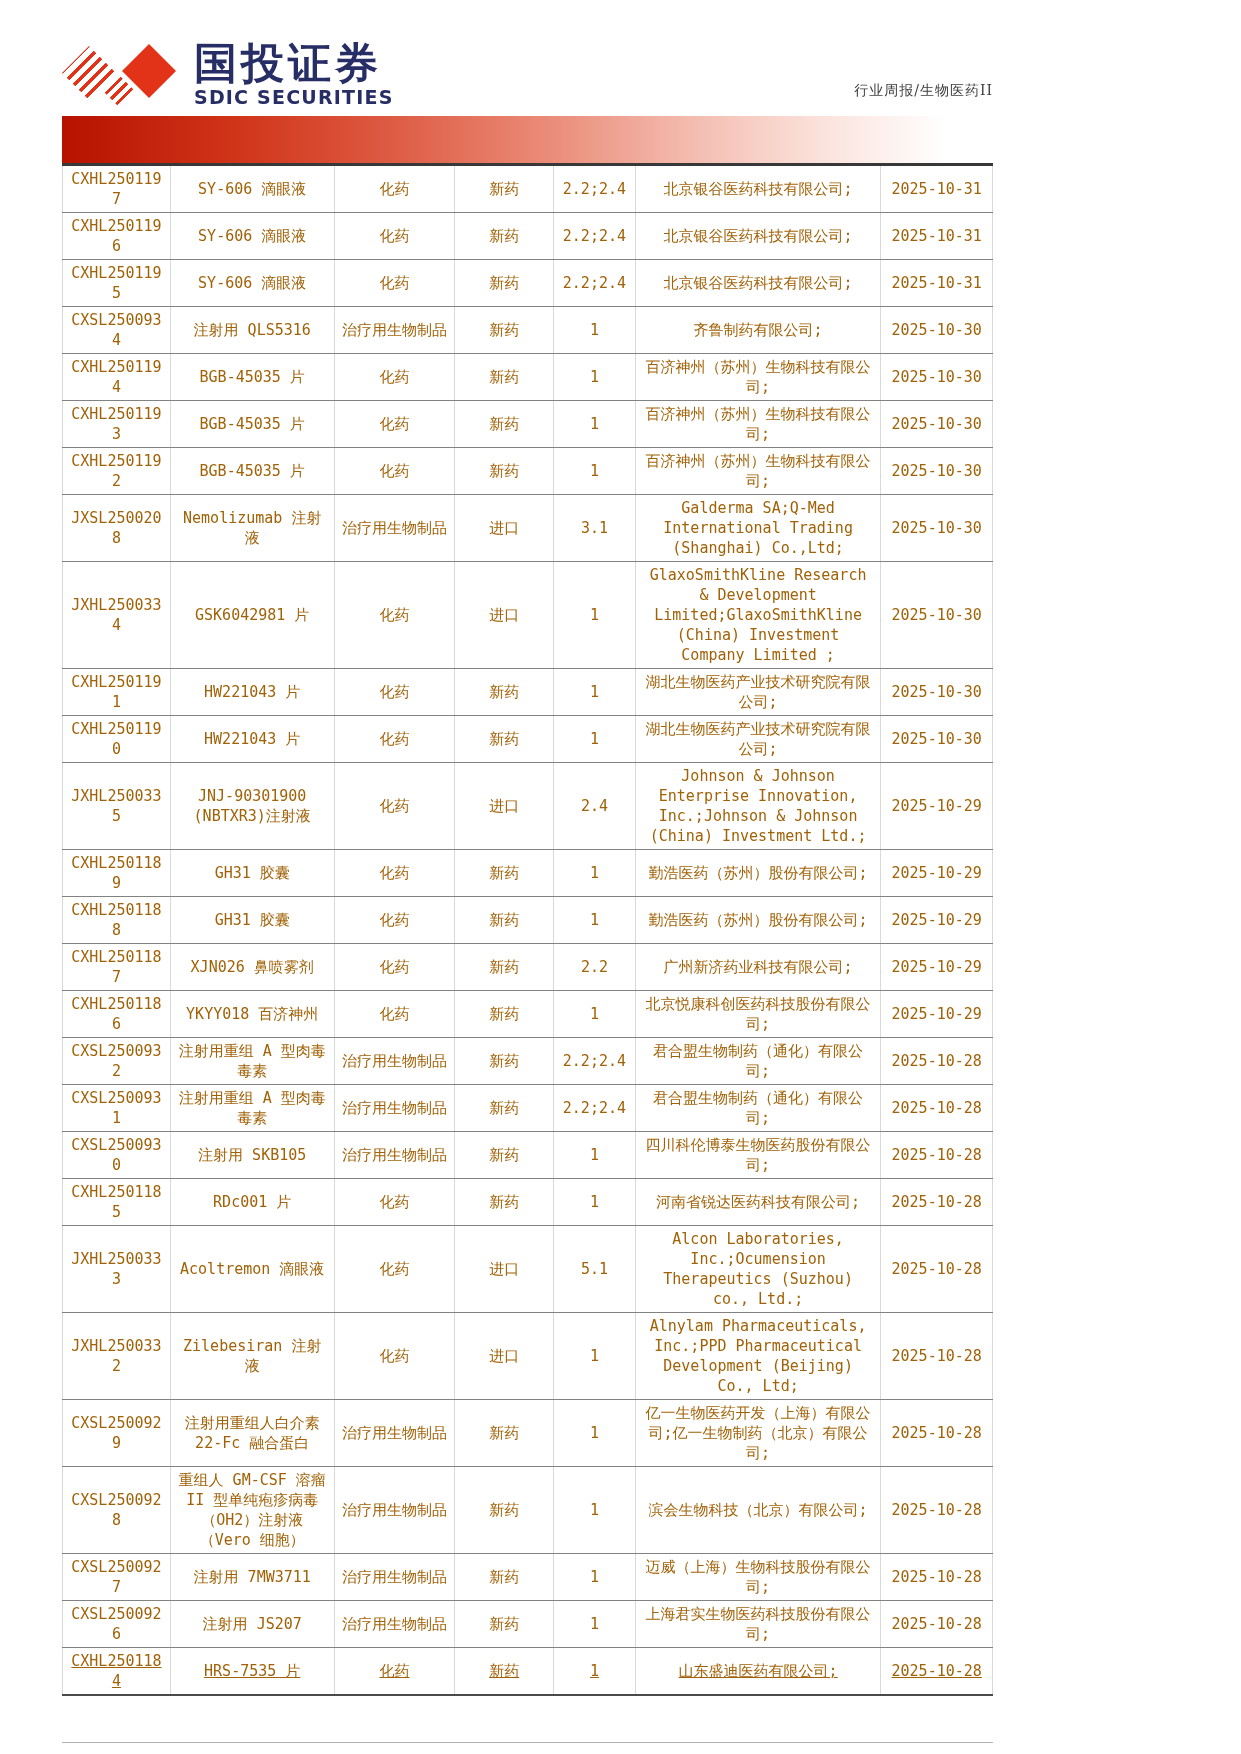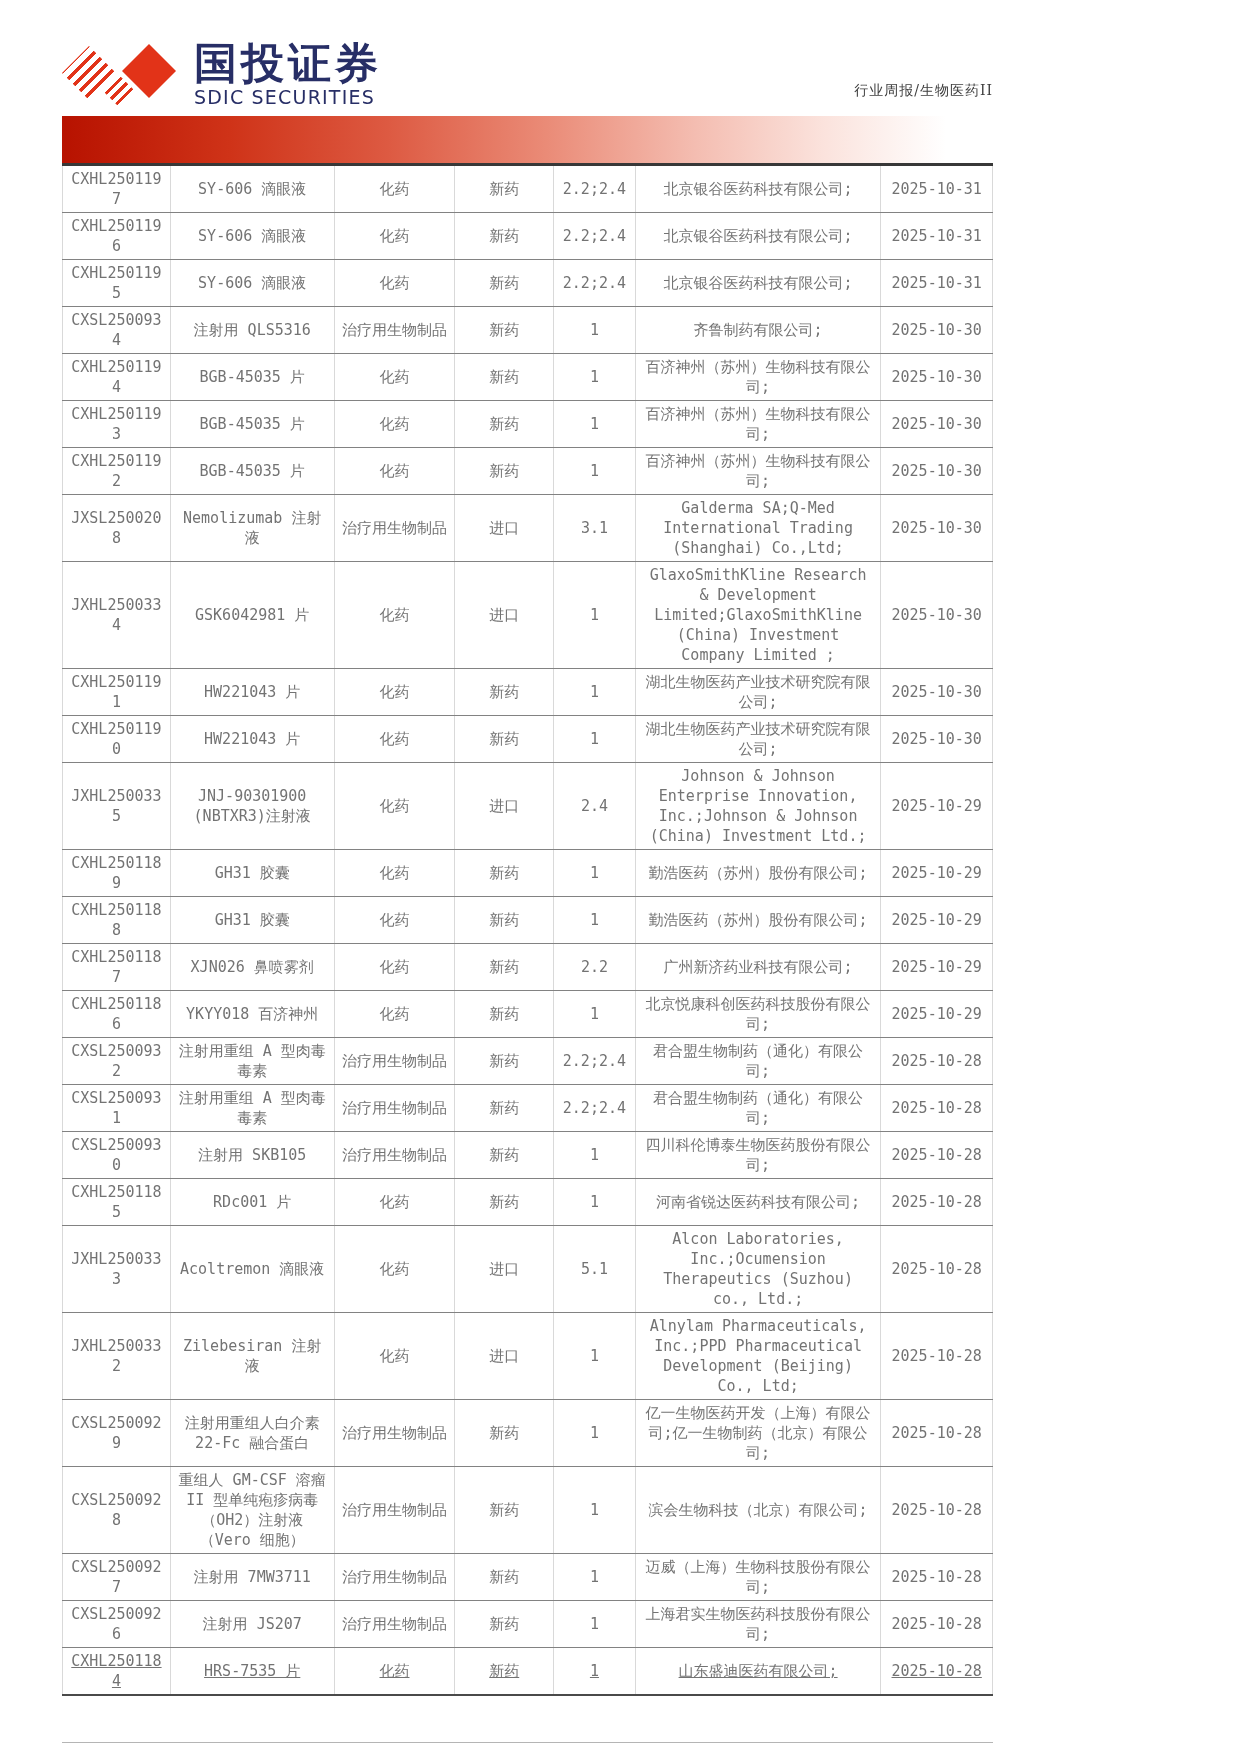--- a/index.html
+++ b/index.html
@@ -31,21 +31,21 @@
     left: 60px; top: 6px; width: 54px; height: 54px;
     background: #e23318;
     clip-path: polygon(50% 0, 100% 50%, 50% 100%, 0 50%);
   }
   .brand-text { display: flex; flex-direction: column; }
   .brand-cn {
     font-size: 43px; font-weight: 700; color: #272e66;
     letter-spacing: 4px; line-height: 46px;
   }
   .brand-en {
-    font-size: 19px; font-weight: 400; color: #272e66;
+    font-size: 19px; font-weight: 700; color: #272e66;
     letter-spacing: 1.2px; line-height: 22px;
   }
   .report-type {
     font-family: "DejaVu Serif", "Liberation Serif", serif;
     font-size: 14px; color: #3d3d3d; padding-bottom: 10px; letter-spacing: 1px;
   }
 
   
   .red-band {
     margin-top: 6px; height: 47px; width: 100%;
@@ -53,21 +53,21 @@
       #b71200 0%, #cf3318 18%, #dd5a42 35%, #ea8b77 52%,
       #f4bdb1 68%, #fbe3dd 82%, #ffffff 95%);
   }
 
   
   table.apps {
     width: 100%; border-collapse: collapse; table-layout: fixed;
     border-top: 3px solid #383838;
     border-bottom: 2.5px solid #4a4a4a;
     font-family: "DejaVu Sans Mono", "Liberation Mono", monospace;
-    font-size: 15px; color: #737373;
+    font-size: 15px; color: #a16207;
   }
   table.apps td {
     border-bottom: 1.5px solid #828282;
     border-left: 1px solid #d9d9d9;
     border-right: 1px solid #d9d9d9;
     text-align: center; vertical-align: middle;
     height: 44px; padding: 3px 7px; line-height: 20px;
     word-break: break-word; overflow-wrap: break-word;
   }
   table.apps tr:last-child td { border-bottom: none; text-decoration: underline; }

